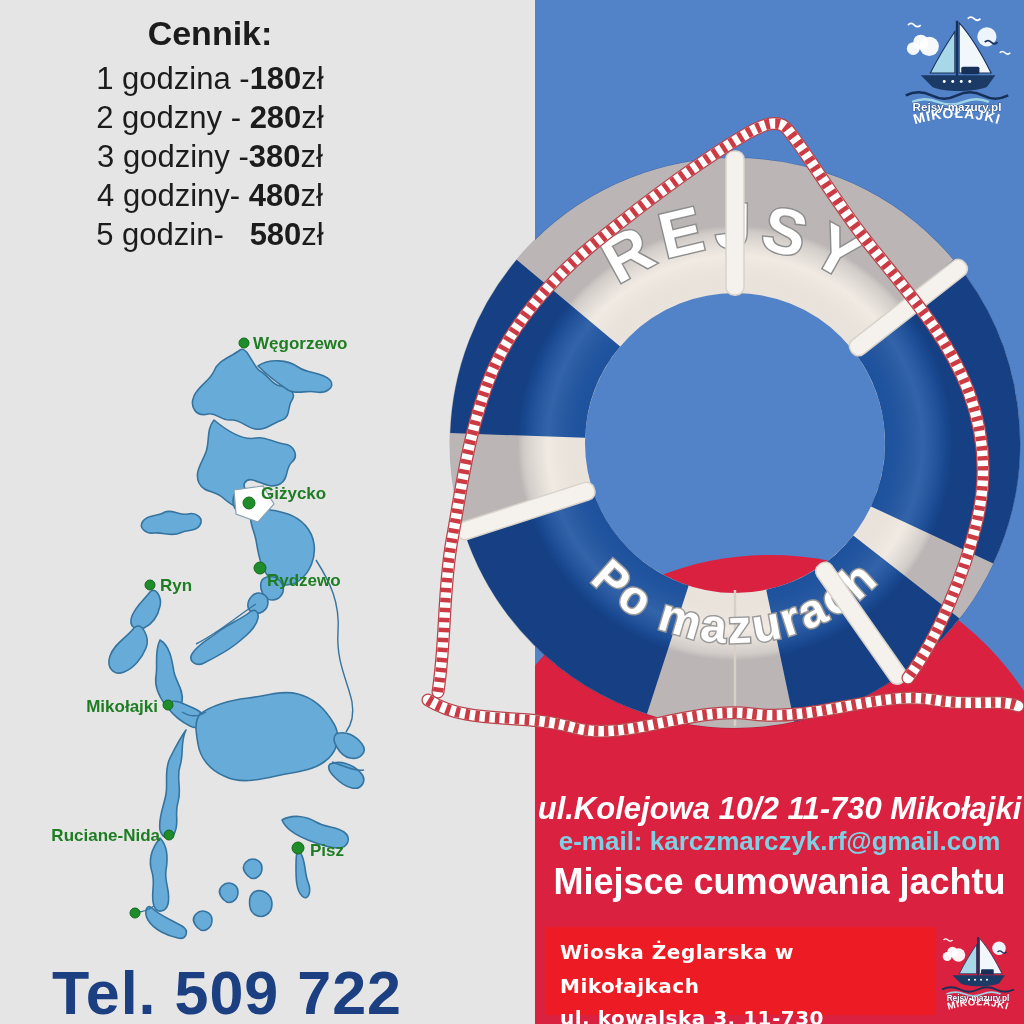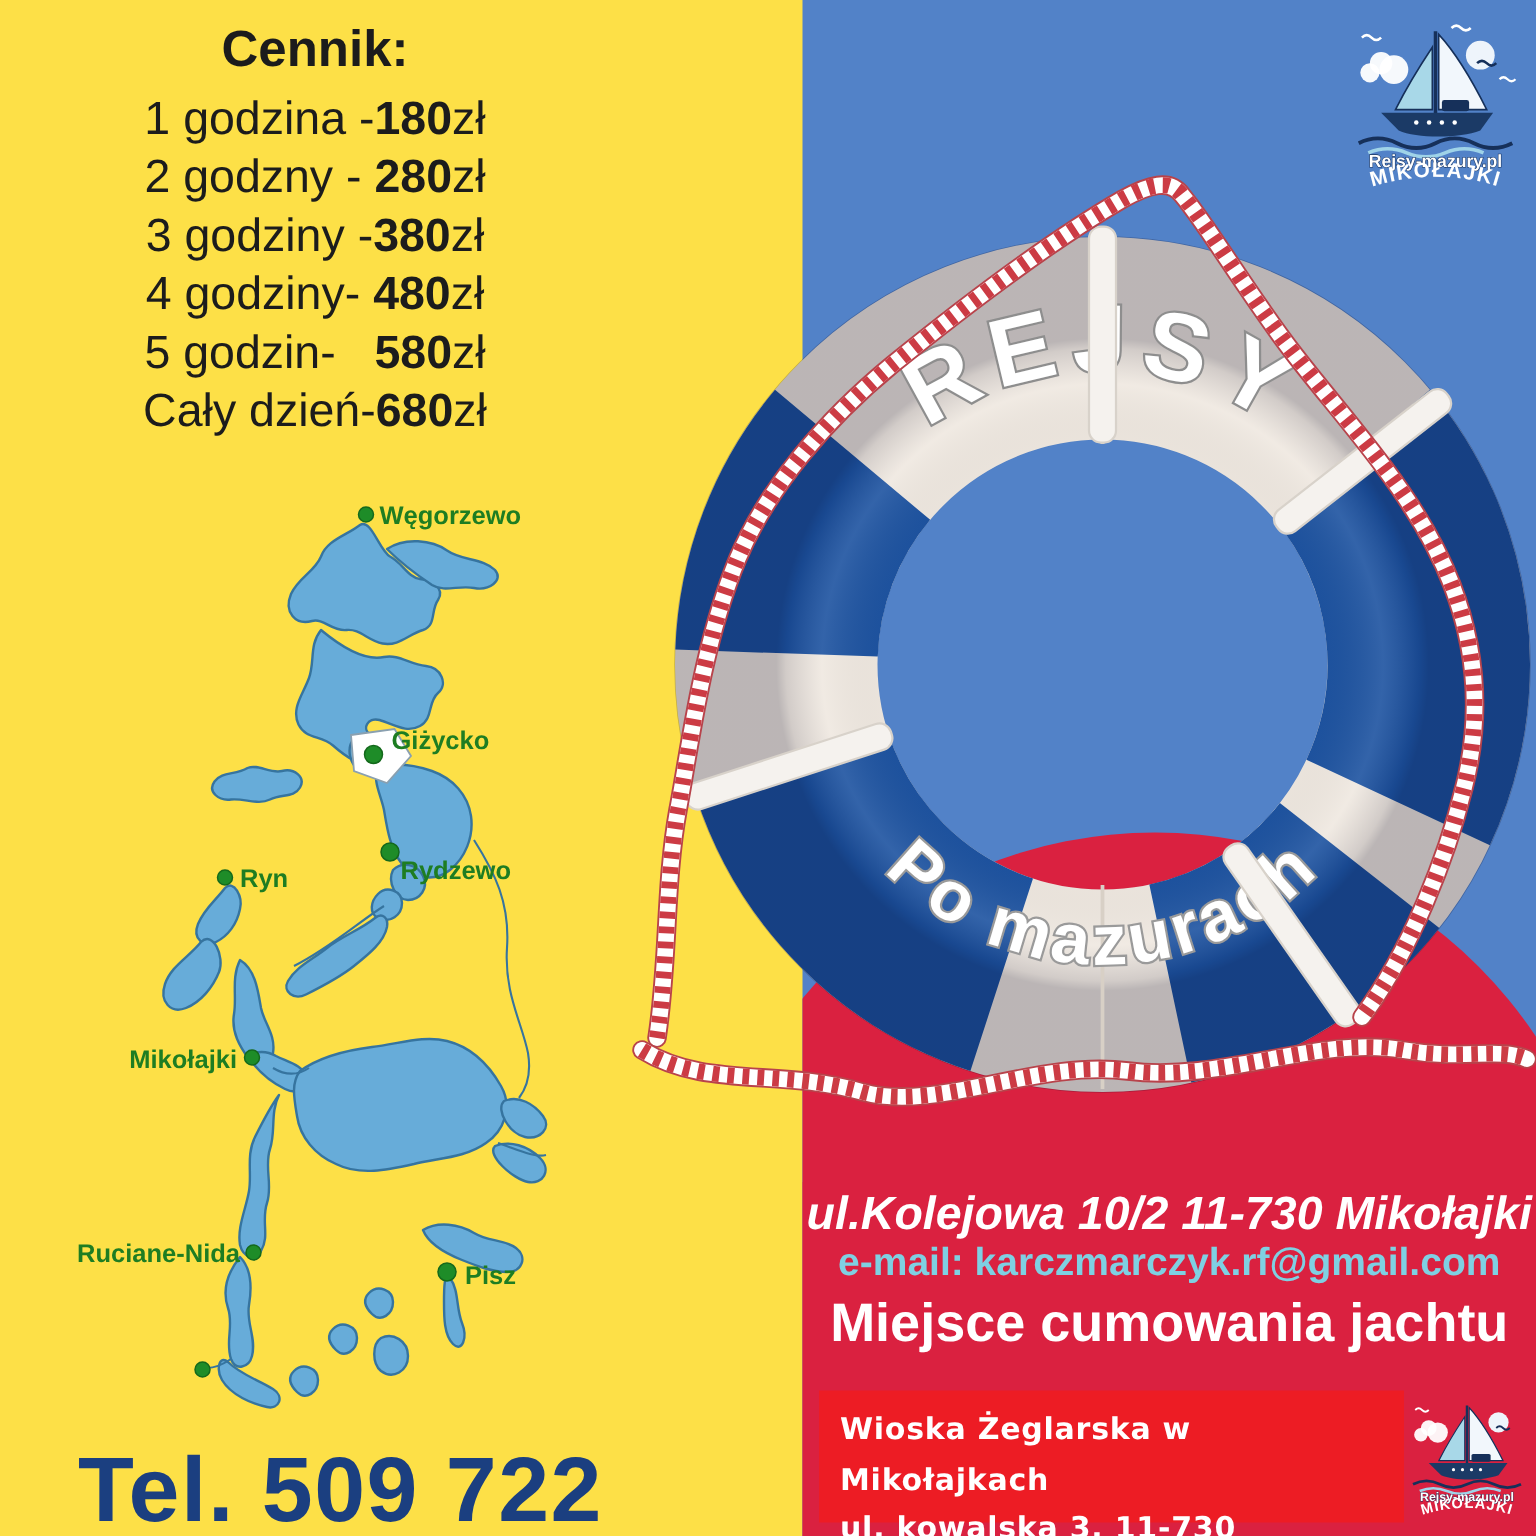--- a/index.html
+++ b/index.html
@@ -1,18 +1,18 @@
 <!DOCTYPE html>
 <html><head>
 <meta charset="utf-8">
 <style>
   html,body{margin:0;padding:0;}
   body{width:1024px;height:1024px;overflow:hidden;background:#ffffff;
        font-family:"Liberation Sans",sans-serif;}
-  .poster{position:relative;width:1024px;height:1024px;background:#fde047;overflow:hidden;}
+  .poster{position:relative;width:1024px;height:1024px;background:#e5e5e5;overflow:hidden;}
 
   
   .pricing{position:absolute;left:40px;top:14px;width:340px;text-align:center;color:#1c1c1c;}
   .pricing-title{font-size:34px;font-weight:bold;margin-bottom:6px;}
   .price-row{font-size:31px;line-height:39px;white-space:pre-wrap;}
   .price-row b{font-weight:bold;}
 
   .phone{position:absolute;left:52px;top:958px;width:470px;
          font-size:61px;font-weight:bold;color:#1b3f80;letter-spacing:1px;}
 
@@ -47,21 +47,20 @@
 
 <div class="poster">
 
   <div class="pricing">
     <div class="pricing-title">Cennik:</div>
     <div class="price-row"><span>1 godzina -</span><b>180</b><span>zł</span></div>
     <div class="price-row"><span>2 godzny - </span><b>280</b><span>zł</span></div>
     <div class="price-row"><span>3 godziny -</span><b>380</b><span>zł</span></div>
     <div class="price-row"><span>4 godziny- </span><b>480</b><span>zł</span></div>
     <div class="price-row"><span>5 godzin-   </span><b>580</b><span>zł</span></div>
-    <div class="price-row"><span>Cały dzień-</span><b>680</b><span>zł</span></div>
   </div>
 
   <svg class="map-svg" viewBox="0 0 535 1024">
     <g fill="#67acd9" stroke="#36749f" stroke-width="1.6" stroke-linejoin="round">
 
       <path d="M240,350 C231,357 218,360 214,371 C210,381 199,385 194,396 C189,408 197,417 208,414 C216,412 221,421 231,420 C240,419 245,427 255,429 C266,431 272,423 282,420 C291,417 287,407 292,400 C297,392 288,387 280,386 C272,385 268,375 260,371 C253,367 247,345 240,350 Z"></path>
       <path d="M258,366 C270,358 288,360 298,367 C308,374 322,372 330,380 C336,387 326,394 316,392 C306,390 296,395 288,390 C279,384 266,374 258,366 Z"></path>
       <path d="M214,420 C206,430 210,441 206,452 C202,463 194,472 199,483 C204,493 214,490 222,497 C230,504 240,512 250,507 C257,503 254,494 247,490 C241,486 245,478 253,480 C263,483 271,489 280,484 C289,479 285,468 292,462 C299,456 294,445 284,444 C273,443 266,436 256,438 C242,441 226,430 214,420 Z"></path>
 
       <path d="M165,512 C157,517 148,514 143,521 C138,528 146,534 154,533 C163,532 172,537 180,533 C188,529 196,532 200,525 C204,518 196,512 188,514 C180,516 172,509 165,512 Z"></path>

